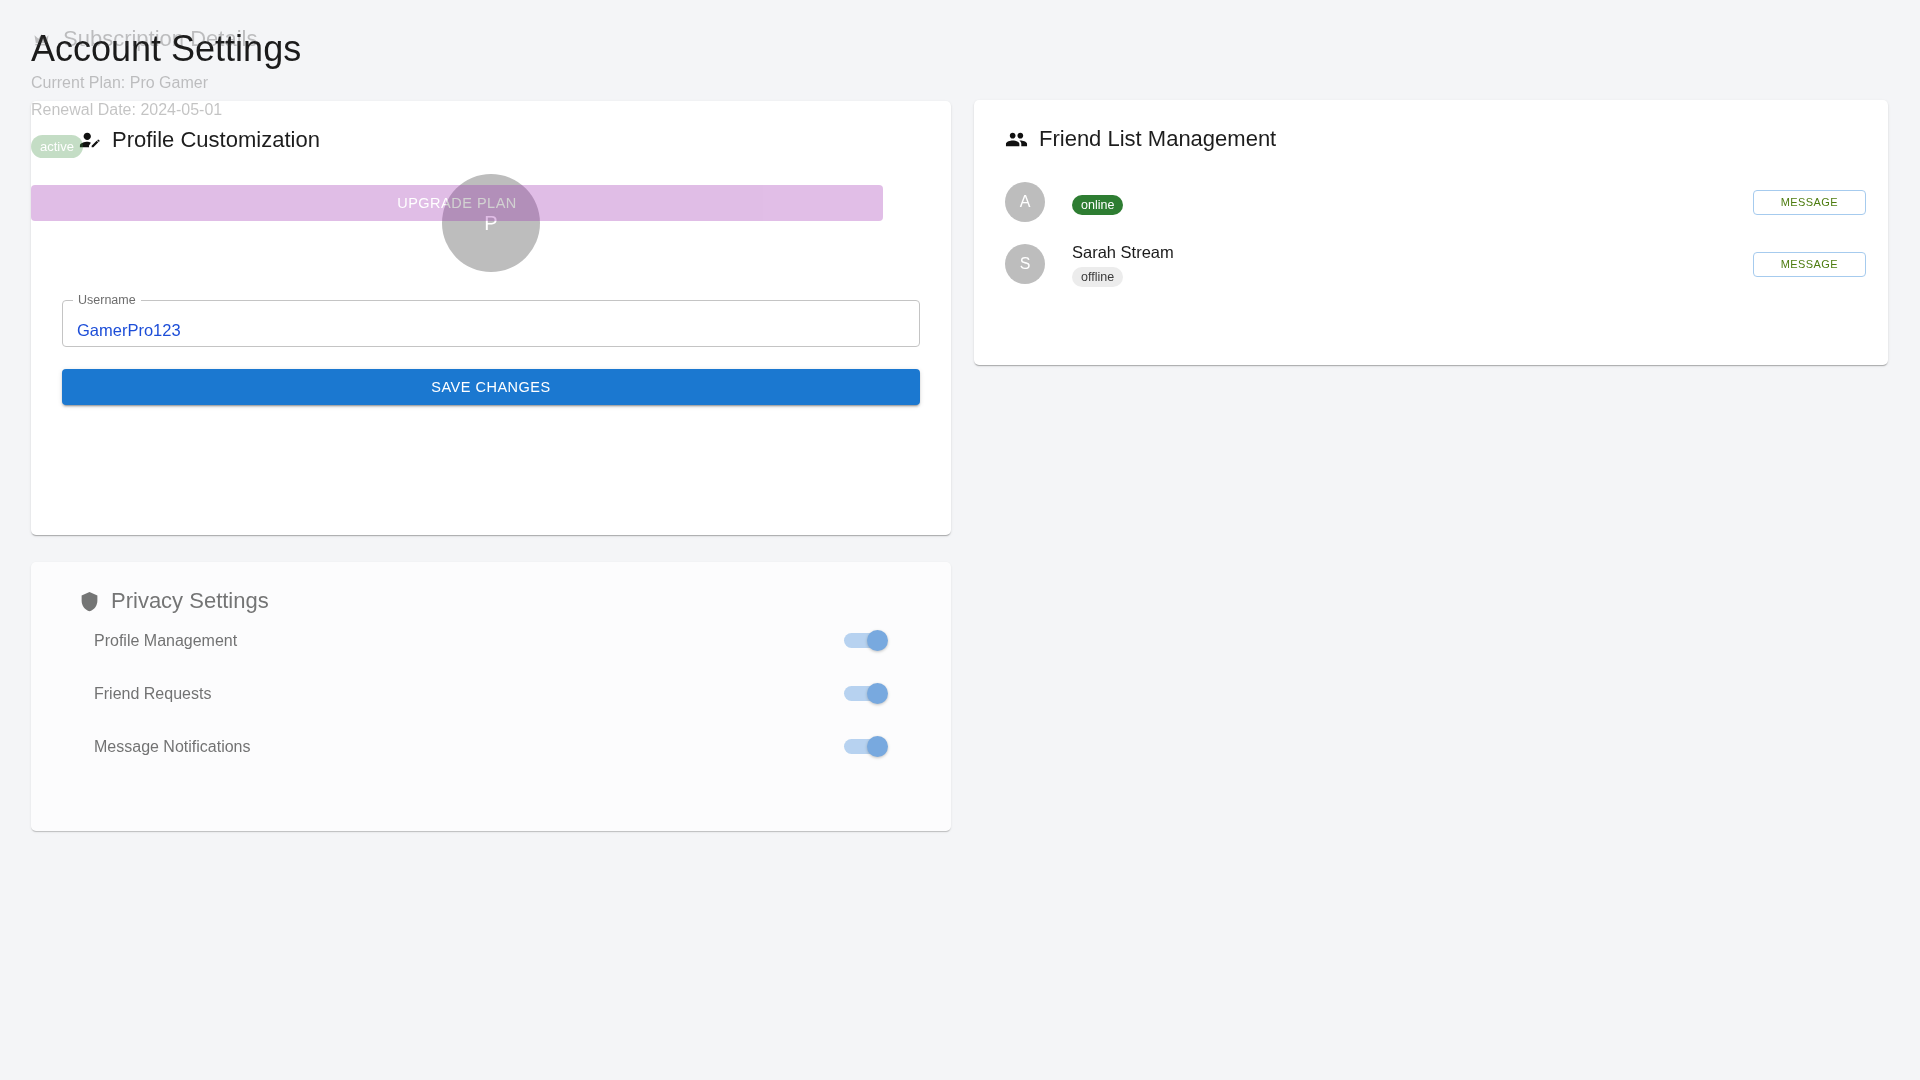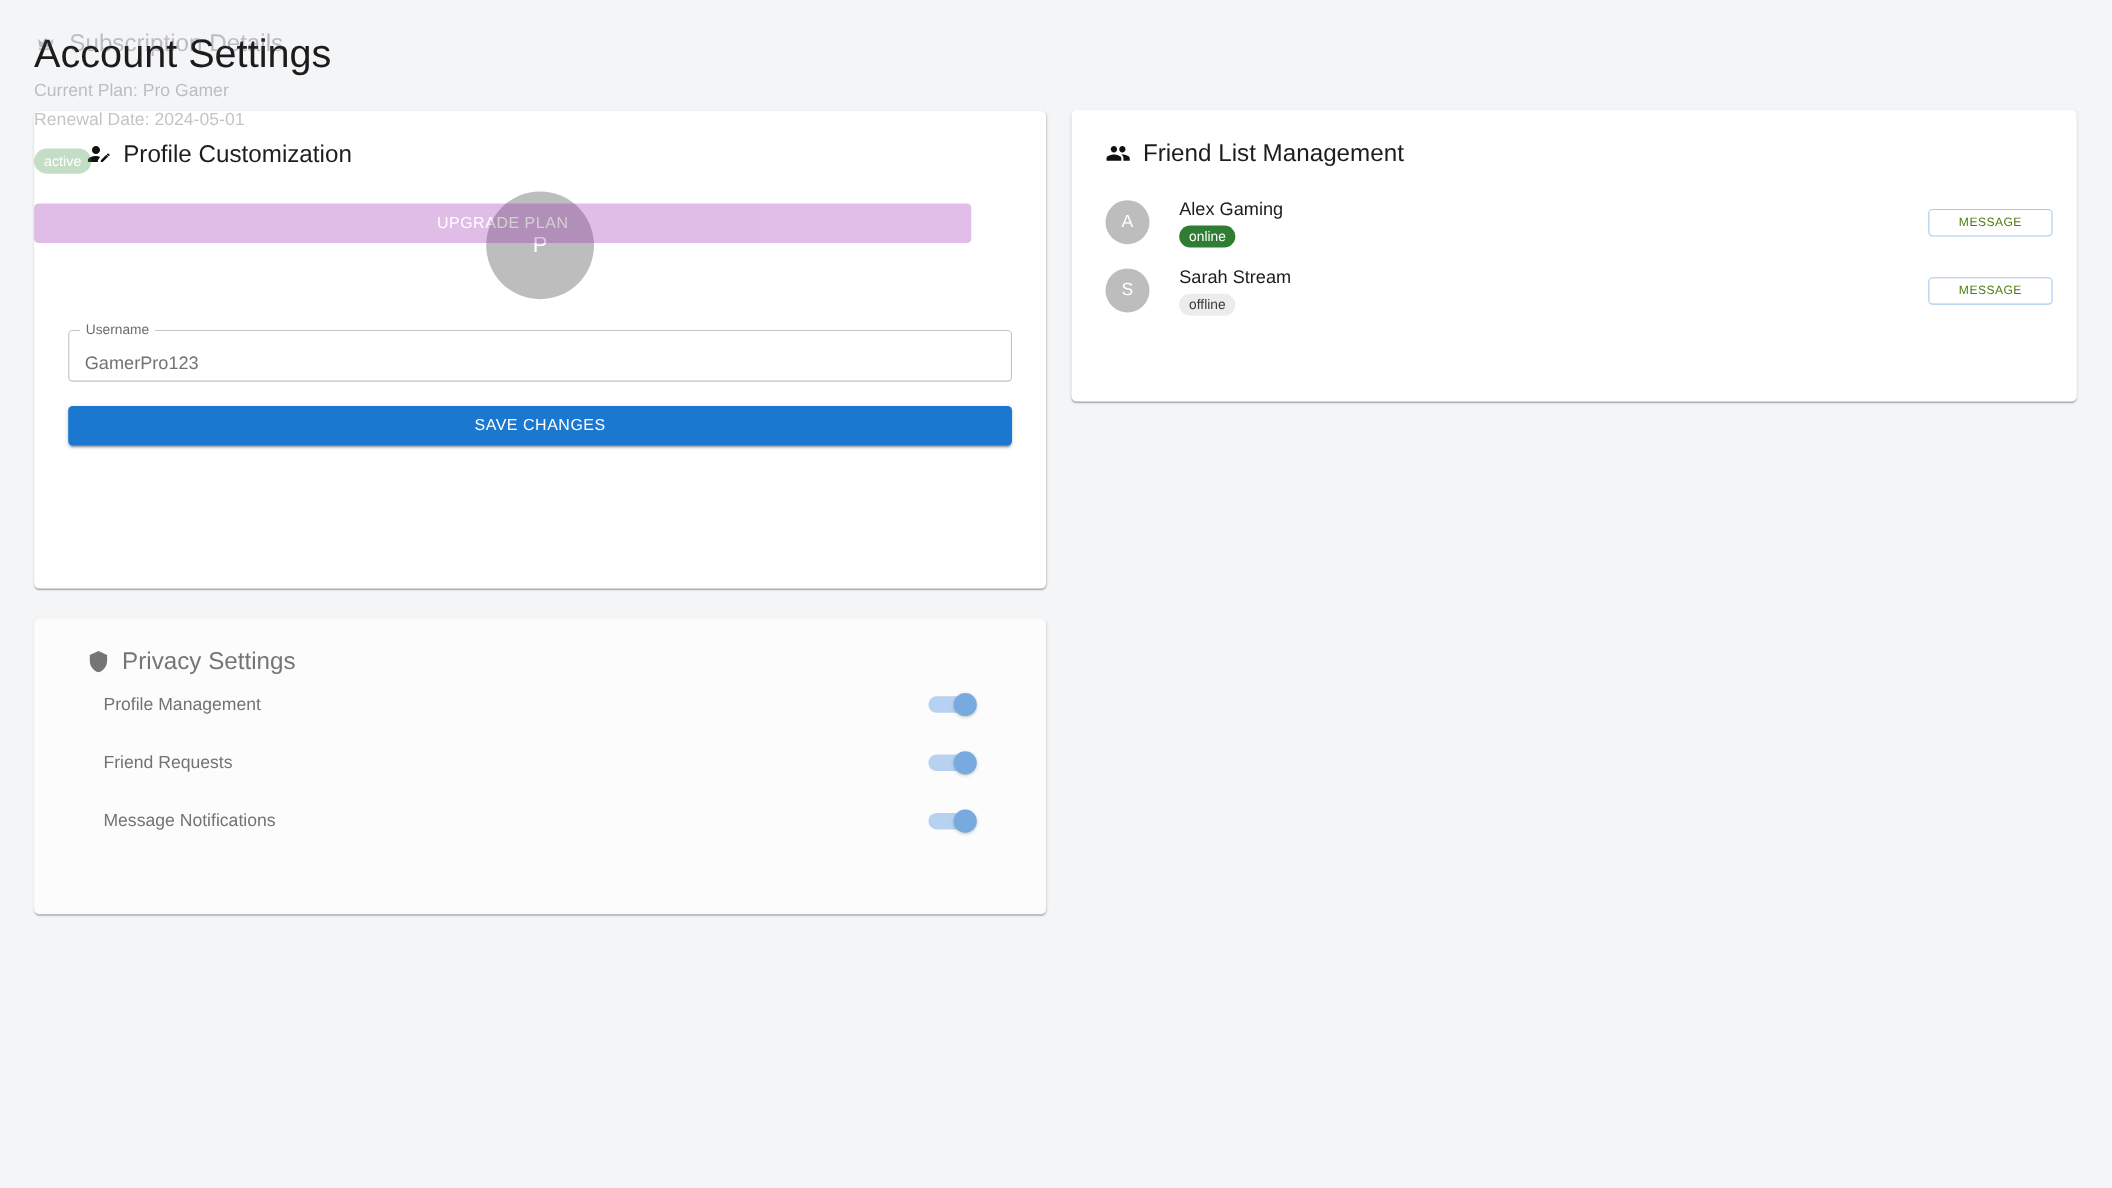--- a/index.html
+++ b/index.html
@@ -45,21 +45,21 @@
   .field { position: relative; margin-top: 22px; }
   .field fieldset {
     border: 1px solid #c4c4c4; border-radius: 4px;
     padding: 0 10px; margin: 0; min-width: 0;
   }
   .field legend {
     font-size: 12.5px; color: #6d6d6d; padding: 0 5px;
     line-height: 12px;
   }
   .field .val {
-    position: absolute; left: 15px; font-size: 16.5px; color: #737373;
+    position: absolute; left: 15px; font-size: 16.5px; color: #1d4ed8;
   }
   #username-field fieldset { height: 53px; }
   #username-field .val { top: 27px; }
   #bio-field fieldset { height: 101px; }
   #bio-field .val { top: 31px; }
 
   .btn-primary {
     margin-top: 22px; width: 100%; height: 36px;
     background: #1b78d0; color: #ffffff;
     border: none; border-radius: 4px;
@@ -184,21 +184,20 @@
           <path d="M16 11c1.66 0 3-1.34 3-3s-1.34-3-3-3-3 1.34-3 3 1.34 3 3 3zm-8 0c1.66 0 3-1.34 3-3S9.66 5 8 5 5 6.34 5 8s1.34 3 3 3zm0 2c-2.33 0-7 1.17-7 3.5V19h14v-2.5C15 14.17 10.33 13 8 13zm8 0c-.29 0-.62.02-.97.05 1.16.84 1.97 1.97 1.97 3.45V19h6v-2.5c0-2.33-4.67-3.5-7-3.5z"></path>
         </svg>
       </span>
       <span>Friend List Management</span>
     </div>
 
     <div class="friend-list">
       <div class="friend-row">
         <div class="friend-avatar">A</div>
         <div class="friend-meta">
-          <div class="friend-name">Alex Gaming</div>
           <span class="chip online">online</span>
         </div>
         <button class="btn-outline">MESSAGE</button>
       </div>
 
       <div class="friend-row">
         <div class="friend-avatar">S</div>
         <div class="friend-meta">
           <div class="friend-name">Sarah Stream</div>
           <span class="chip offline">offline</span>

